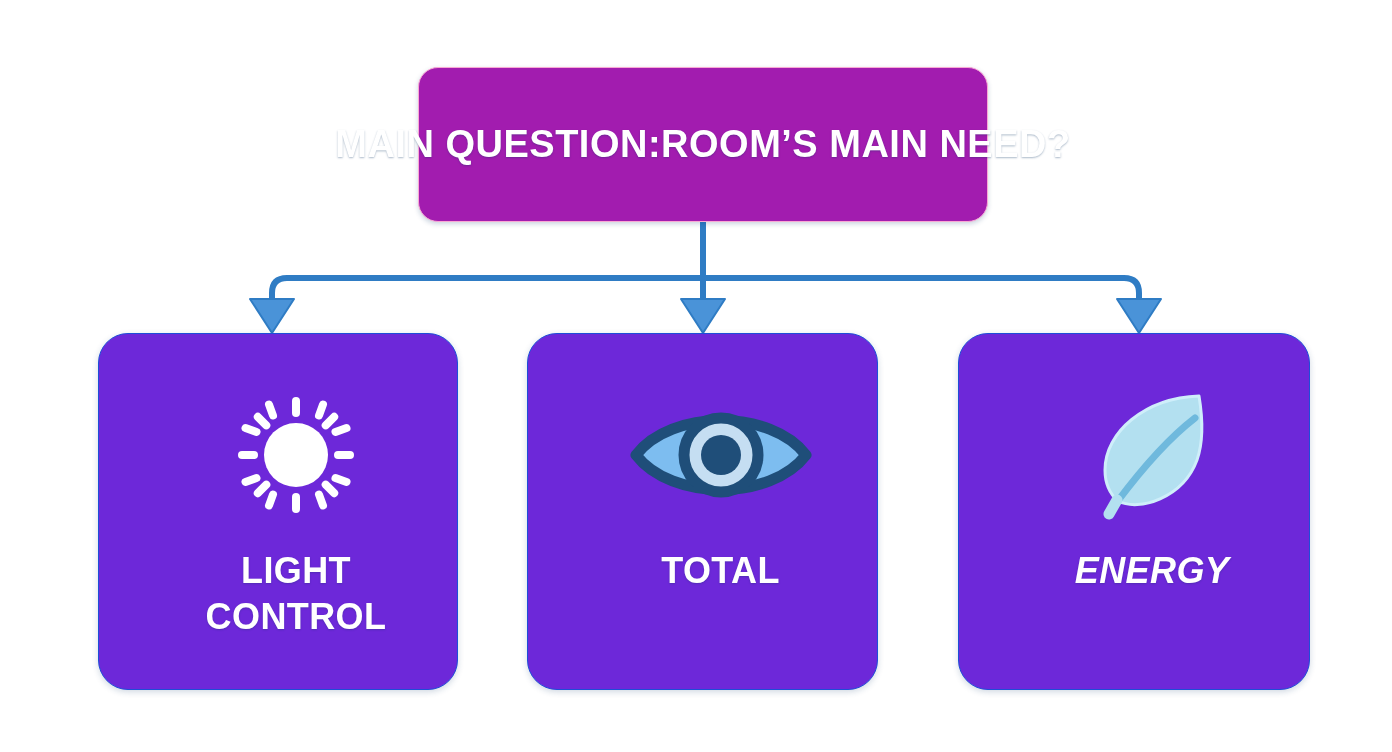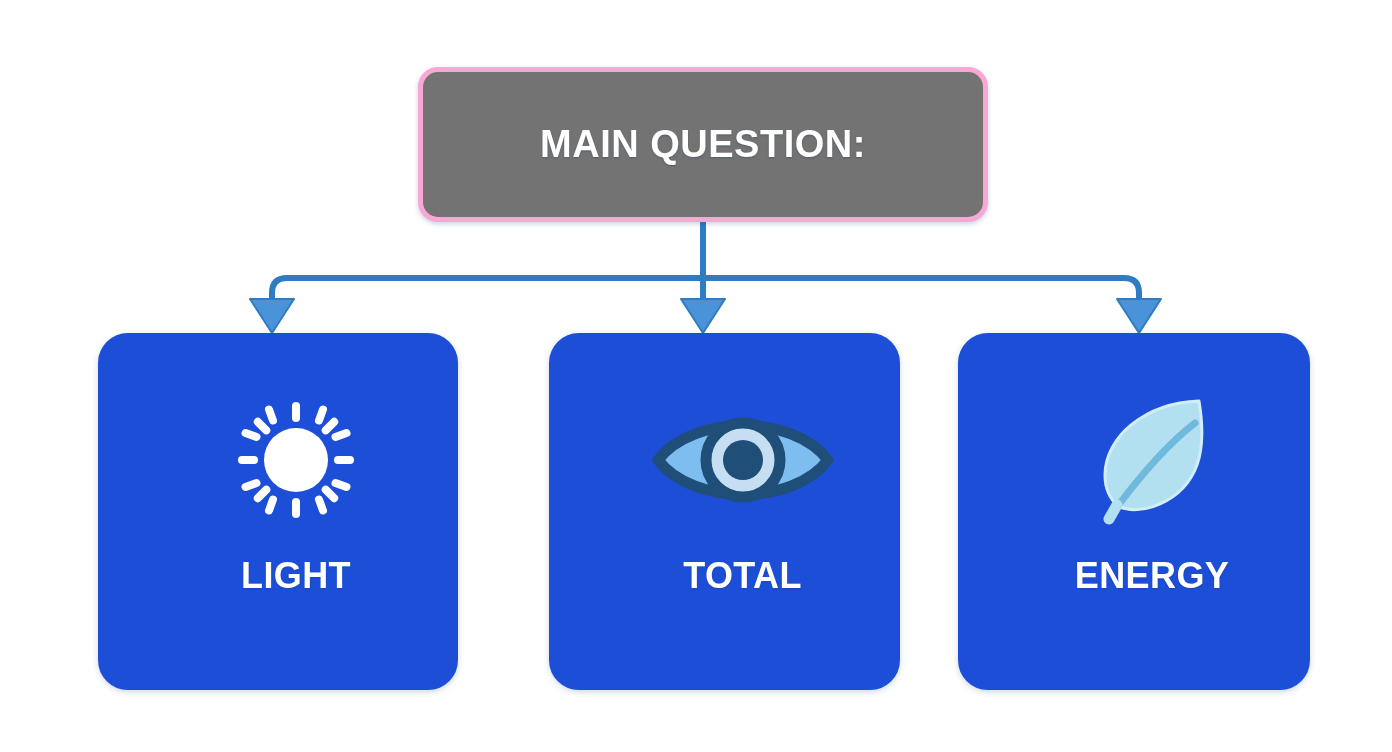--- a/index.html
+++ b/index.html
@@ -25,23 +25,23 @@
     pointer-events: none;
   }
 
   
   #root-box {
     position: absolute;
     left: 418px;
     top: 67px;
     width: 570px;
     height: 155px;
-    background: #737373;
+    background: #a21caf;
     border-radius: 20px;
-    border: 5px solid #f9a8d4;
+    border: 1px solid #f9a8d4;
     box-shadow: 0 2px 5px rgba(20,60,110,0.22);
     display: flex;
     align-items: center;
     justify-content: center;
     text-align: center;
   }
   #root-box .line {
     color: #ffffff;
     font-size: 38px;
     font-weight: bold;
@@ -49,33 +49,33 @@
     line-height: 1.22;
     text-shadow: 0 1px 2px rgba(15,55,100,0.35);
     white-space: nowrap;
   }
 
   
   .card {
     position: absolute;
     top: 333px;
     height: 357px;
-    background: #1d4ed8;
+    background: #6d28d9;
     border-radius: 30px;
-    border: 6px solid #1d4ed8;
+    border: 1px solid #1d4ed8;
     box-shadow: 0 2px 6px rgba(20,60,110,0.20);
     display: flex;
     flex-direction: column;
     align-items: center;
     justify-content: flex-start;
     padding-left: 36px;
   }
   #card-light    { left: 98px;  width: 360px; }
-  #card-privacy  { left: 527px; width: 351px; margin-left: 22px; }
-  #card-energy   { left: 958px; width: 352px; }
+  #card-privacy  { left: 527px; width: 351px; }
+  #card-energy   { left: 958px; width: 352px; font-style: italic; }
 
   .card-icon {
     margin-top: 46px;
     height: 150px;
     display: flex;
     align-items: center;
     justify-content: center;
   }
   .card-label {
     margin-top: 18px;
@@ -106,20 +106,21 @@
     </g>
     <g fill="#4a93d8" stroke="#2f7cc4" stroke-width="2" stroke-linejoin="round">
       <polygon points="250,299 294,299 272,333"></polygon>
       <polygon points="681,299 725,299 703,333"></polygon>
       <polygon points="1117,299 1161,299 1139,333"></polygon>
     </g>
   </svg>
 
   <div id="root-box">
     <div class="line">MAIN QUESTION:</div>
+    <div class="line">ROOM’S MAIN NEED?</div>
   </div>
 
   <div class="card" id="card-light">
     <div class="card-icon">
       <svg width="120" height="120" viewBox="0 0 120 120">
         <circle cx="60" cy="60" r="32" fill="#ffffff"></circle>
         <g stroke="#ffffff" stroke-width="8" stroke-linecap="round">
           <line x1="60" y1="6" x2="60" y2="18"></line>
           <line x1="60" y1="102" x2="60" y2="114"></line>
           <line x1="6" y1="60" x2="18" y2="60"></line>
@@ -134,20 +135,21 @@
           <line x1="99.5" y1="37" x2="110.5" y2="33"></line>
           <line x1="87" y1="9.5" x2="83" y2="20.5"></line>
           <line x1="37" y1="99.5" x2="33" y2="110.5"></line>
           <line x1="9.5" y1="33" x2="20.5" y2="37"></line>
           <line x1="99.5" y1="83" x2="110.5" y2="87"></line>
         </g>
       </svg>
     </div>
     <div class="card-label">
       <span class="lbl-line">LIGHT</span>
+      <span class="lbl-line">CONTROL</span>
     </div>
   </div>
 
   <div class="card" id="card-privacy">
     <div class="card-icon">
       <svg width="190" height="120" viewBox="0 0 190 120">
         <path d="M10,60 C45,14 145,14 180,60 C145,106 45,106 10,60 Z" fill="#7dbdf0" stroke="#1f4e79" stroke-width="11" stroke-linejoin="round"></path>
         <circle cx="95" cy="60" r="37" fill="#c5def2" stroke="#1f4e79" stroke-width="11"></circle>
         <circle cx="95" cy="60" r="20" fill="#1f4e79"></circle>
       </svg>

